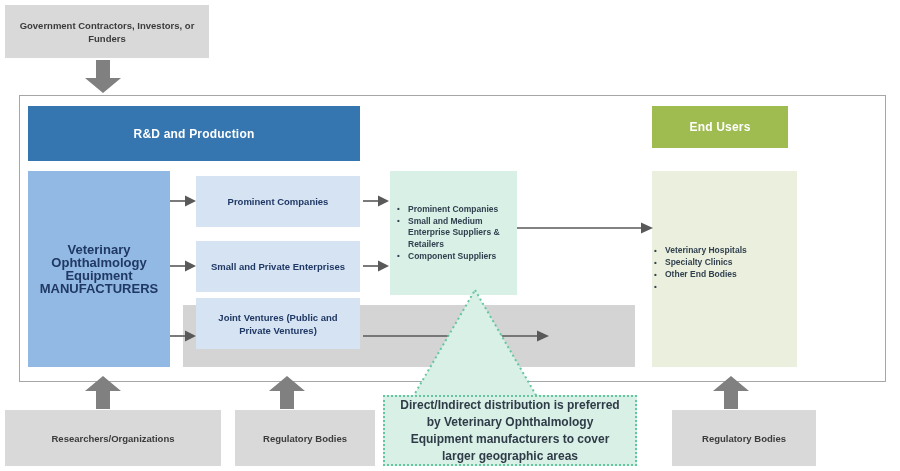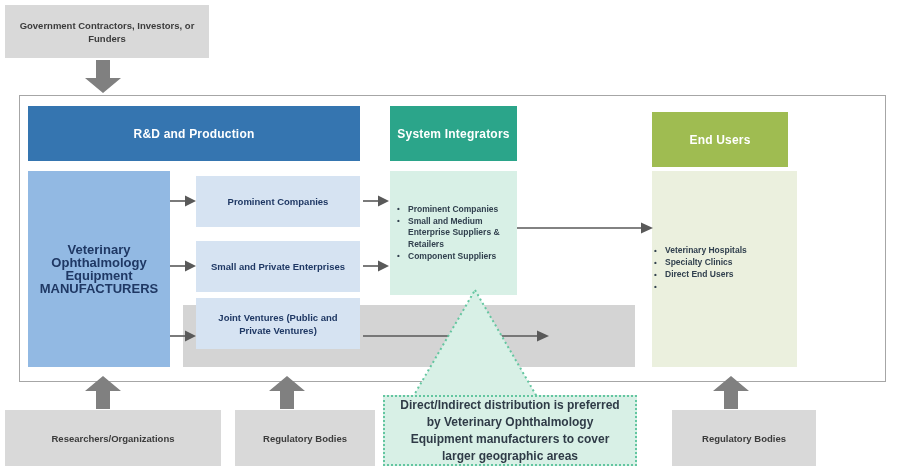--- a/index.html
+++ b/index.html
@@ -129,25 +129,22 @@
   <svg class="abs arrow-svg" style="left:84px; top:60px;" width="38" height="34" viewBox="0 0 38 34">
     <polygon points="12,0 26,0 26,18 37,18 19,33 1,18 12,18" fill="#808080"></polygon>
   </svg>
 
   <div class="abs main-frame" style="left:19px; top:95px; width:867px; height:287px;"></div>
 
   <div class="abs banner banner-rnd ctr" style="left:28px; top:106px; width:332px; height:55px;">
     <span>R&amp;D and Production</span>
   </div>
 
-  <div class="abs banner banner-si ctr" style="left:390px; top:106px; width:127px; height:55px;">
-    <span>System Integrators</span>
-  </div>
-
-  <div class="abs banner banner-eu ctr" style="left:652px; top:112px; width:136px; height:55px;">
+
+  <div class="abs banner banner-eu ctr" style="left:652px; top:106px; width:136px; height:42px;">
     <span>End Users</span>
   </div>
 
   <div class="abs jv-band" style="left:183px; top:305px; width:452px; height:62px;"></div>
 
   <div class="abs panel-mfr ctr" style="left:28px; top:171px; width:142px; height:196px;">
     <span>Veterinary Ophthalmology Equipment MANUFACTURERS</span>
   </div>
 
   <div class="abs panel-sub ctr" style="left:196px; top:176px; width:164px; height:51px;">
@@ -169,21 +166,21 @@
       <li>Small and Medium Enterprise Suppliers &amp; Retailers</li>
       <li>Component Suppliers</li>
     </ul>
   </div>
 
   <div class="abs panel-eu-body" style="left:652px; top:171px; width:145px; height:196px;
               display:flex; align-items:center;">
     <ul class="bullets" style="padding-left:1px;">
       <li>Veterinary Hospitals</li>
       <li>Specialty Clinics</li>
-      <li>Direct End Users</li>
+      <li>Other End Bodies</li>
       <li class="empty"></li>
     </ul>
   </div>
 
   <svg class="abs arrow-svg" style="left:170px; top:194px;" width="27" height="14" viewBox="0 0 27 14">
     <line x1="0" y1="7" x2="17" y2="7" stroke="#595959" stroke-width="1.6"></line>
     <polygon points="15,1.5 26,7 15,12.5" fill="#595959"></polygon>
   </svg>
 
   <svg class="abs arrow-svg" style="left:170px; top:259px;" width="27" height="14" viewBox="0 0 27 14">

